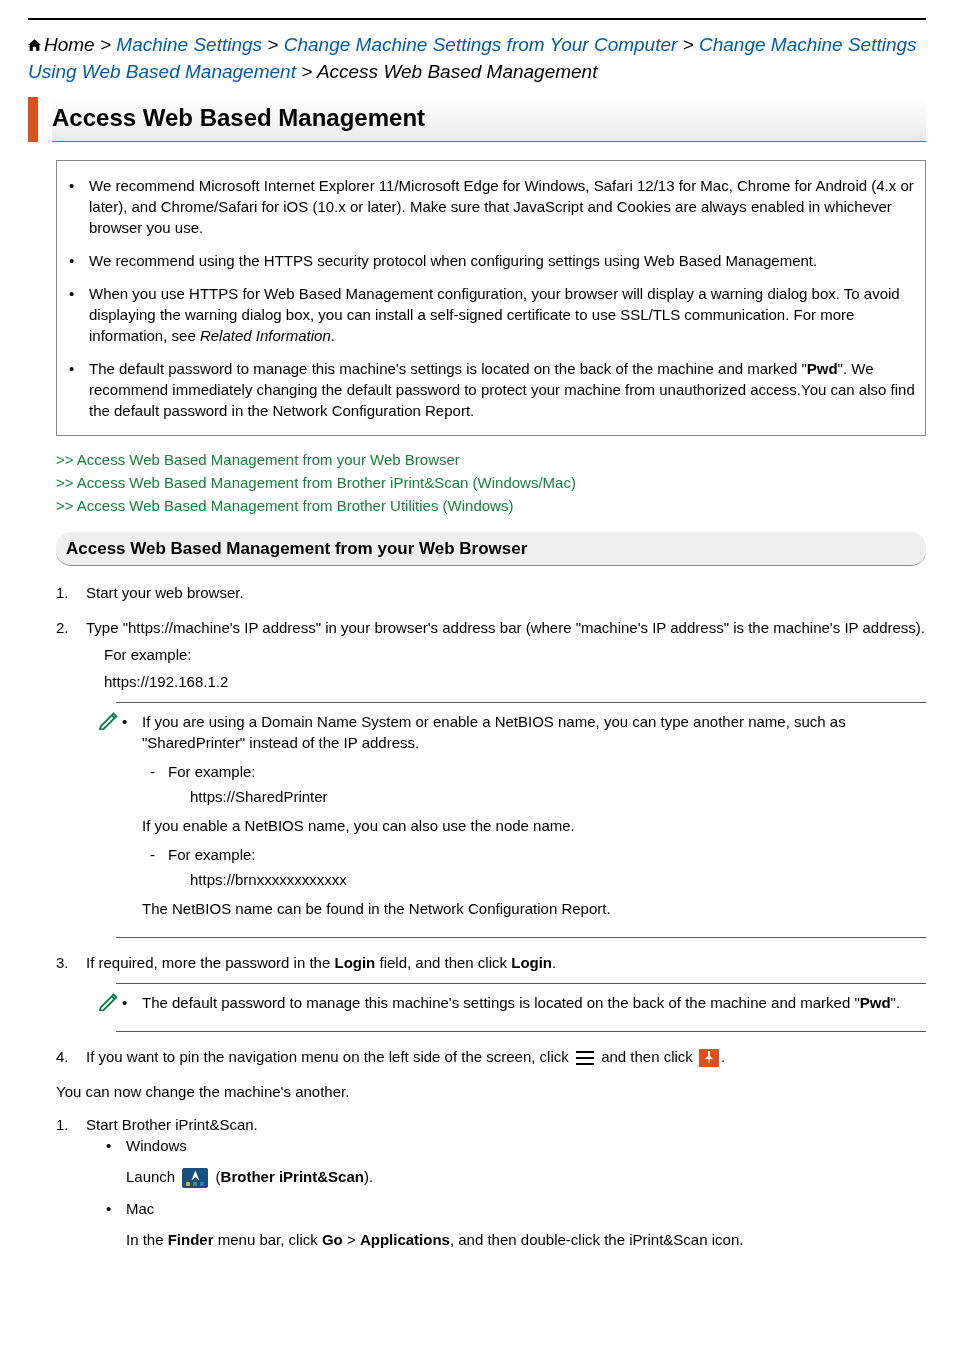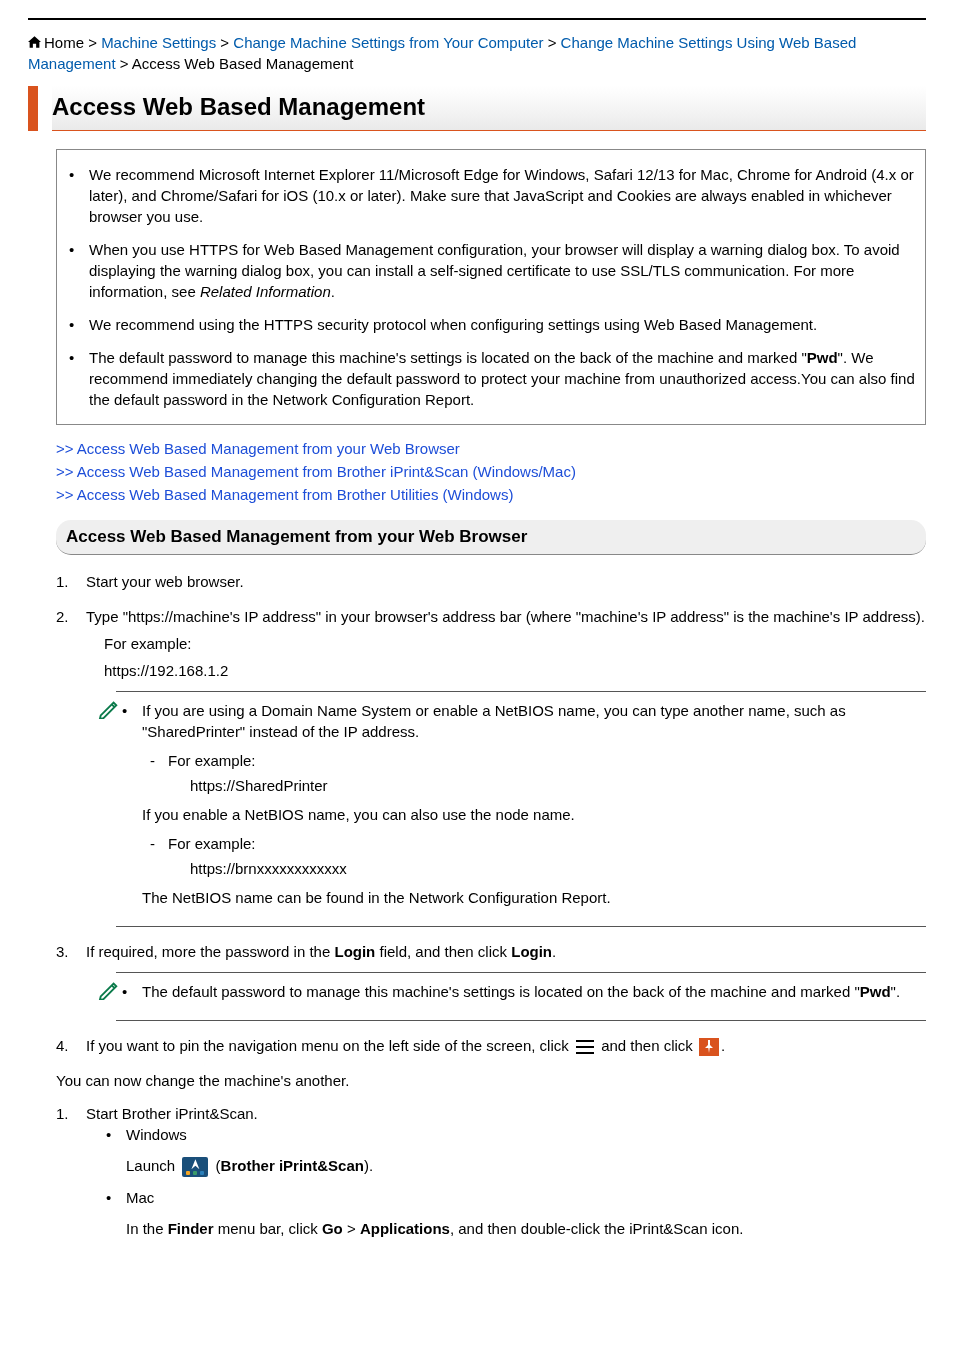--- a/index.html
+++ b/index.html
@@ -7,34 +7,34 @@
     font-family: Arial, Helvetica, sans-serif;
     font-size: 15px;
     line-height: 1.4;
     color: #000;
     background: #fff;
     width: 954px;
     margin: 0 auto;
     padding: 18px 28px 30px 28px;
   }
   .top-rule { height: 2px; background: #000; margin-bottom: 12px; }
-  .breadcrumb { font-size: 15px; margin-bottom: 10px; }
+  .breadcrumb { font-size: 19px; margin-bottom: 10px; font-style: italic; }
   .breadcrumb a { color: #005bac; text-decoration: none; }
   .home-icon { width: 13px; height: 12px; display: inline-block; vertical-align: baseline; margin-right: 3px; }
   .title-bar { display: flex; align-items: stretch; margin: 12px 0 18px 0; }
   .title-accent { width: 10px; background: #d9531e; margin-right: 14px; }
   .title-text { flex: 1; font-size: 24px; font-weight: bold; padding: 4px 0 6px 0; background: linear-gradient(to bottom, #ffffff 0%, #f4f4f4 55%, #eaeaea 100%); border-bottom: 1px solid #d9531e; }
   .content { padding-left: 28px; }
   .box { border: 1px solid #888; padding: 14px 6px; margin-bottom: 12px; }
   ul.bul { list-style: none; padding: 0; }
   ul.bul > li { position: relative; padding-left: 26px; margin-bottom: 12px; }
   ul.bul > li::before { content: "•"; position: absolute; left: 6px; top: 0; }
   ul.bul > li:last-child { margin-bottom: 0; }
   .jump-links { margin: 6px 0 14px 0; }
-  .jump-links a { color: #1d4ed8; text-decoration: none; display: block; line-height: 1.55; }
+  .jump-links a { color: #15803d; text-decoration: none; display: block; line-height: 1.55; }
   .subhead { font-size: 17px; font-weight: bold; background: #efefef; border-bottom: 1px solid #888; padding: 5px 10px; margin: 10px 0 16px 0; border-radius: 15px; }
   ol.steps { list-style: none; counter-reset: step; padding: 0; }
   ol.steps > li { counter-increment: step; position: relative; padding-left: 30px; margin-bottom: 14px; }
   ol.steps > li::before { content: counter(step) "."; position: absolute; left: 0; top: 0; }
   .step-body { margin-top: 6px; padding-left: 18px; }
   .step-body p { margin-bottom: 6px; }
   .note-block { position: relative; margin: 10px 0 10px 30px; }
   .note-block .note-icon { position: absolute; left: -18px; top: 6px; }
   .note-content { border-top: 1px solid #555; padding: 8px 0; }
   .note-content.bottom-rule { border-bottom: 1px solid #555; }
@@ -71,22 +71,22 @@
 <div class="title-bar">
   <div class="title-accent"></div>
   <div class="title-text">Access Web Based Management</div>
 </div>
 
 <div class="content">
 
   <div class="box">
     <ul class="bul">
       <li>We recommend Microsoft Internet Explorer 11/Microsoft Edge for Windows, Safari 12/13 for Mac, Chrome for Android (4.x or later), and Chrome/Safari for iOS (10.x or later). Make sure that JavaScript and Cookies are always enabled in whichever browser you use.</li>
+      <li>We recommend using the HTTPS security protocol when configuring settings using Web Based Management.</li>
       <li><span>When you use HTTPS for Web Based Management configuration, your browser will display a warning dialog box. To avoid displaying the warning dialog box, you can install a self-signed certificate to use SSL/TLS communication. For more information, see </span><em>Related Information</em><span>.</span></li>
-      <li>We recommend using the HTTPS security protocol when configuring settings using Web Based Management.</li>
       <li><span>The default password to manage this machine's settings is located on the back of the machine and marked "</span><b>Pwd</b><span>". We recommend immediately changing the default password to protect your machine from unauthorized access.You can also find the default password in the Network Configuration Report.</span></li>
     </ul>
   </div>
 
   <div class="jump-links">
     <a href="#">&gt;&gt; Access Web Based Management from your Web Browser</a>
     <a href="#">&gt;&gt; Access Web Based Management from Brother iPrint&amp;Scan (Windows/Mac)</a>
     <a href="#">&gt;&gt; Access Web Based Management from Brother Utilities (Windows)</a>
   </div>
 

